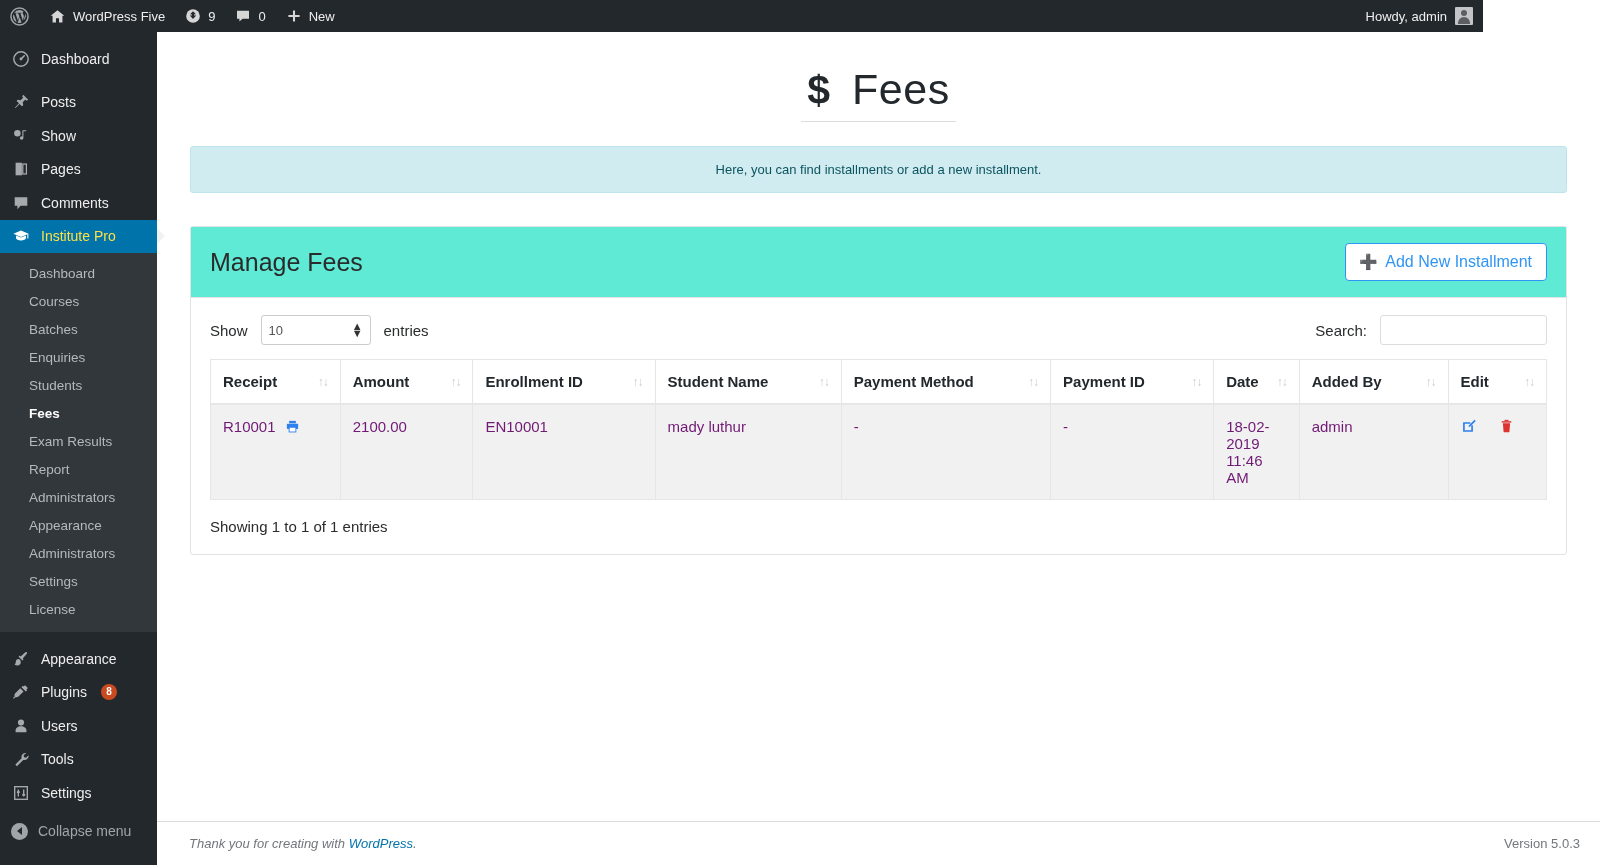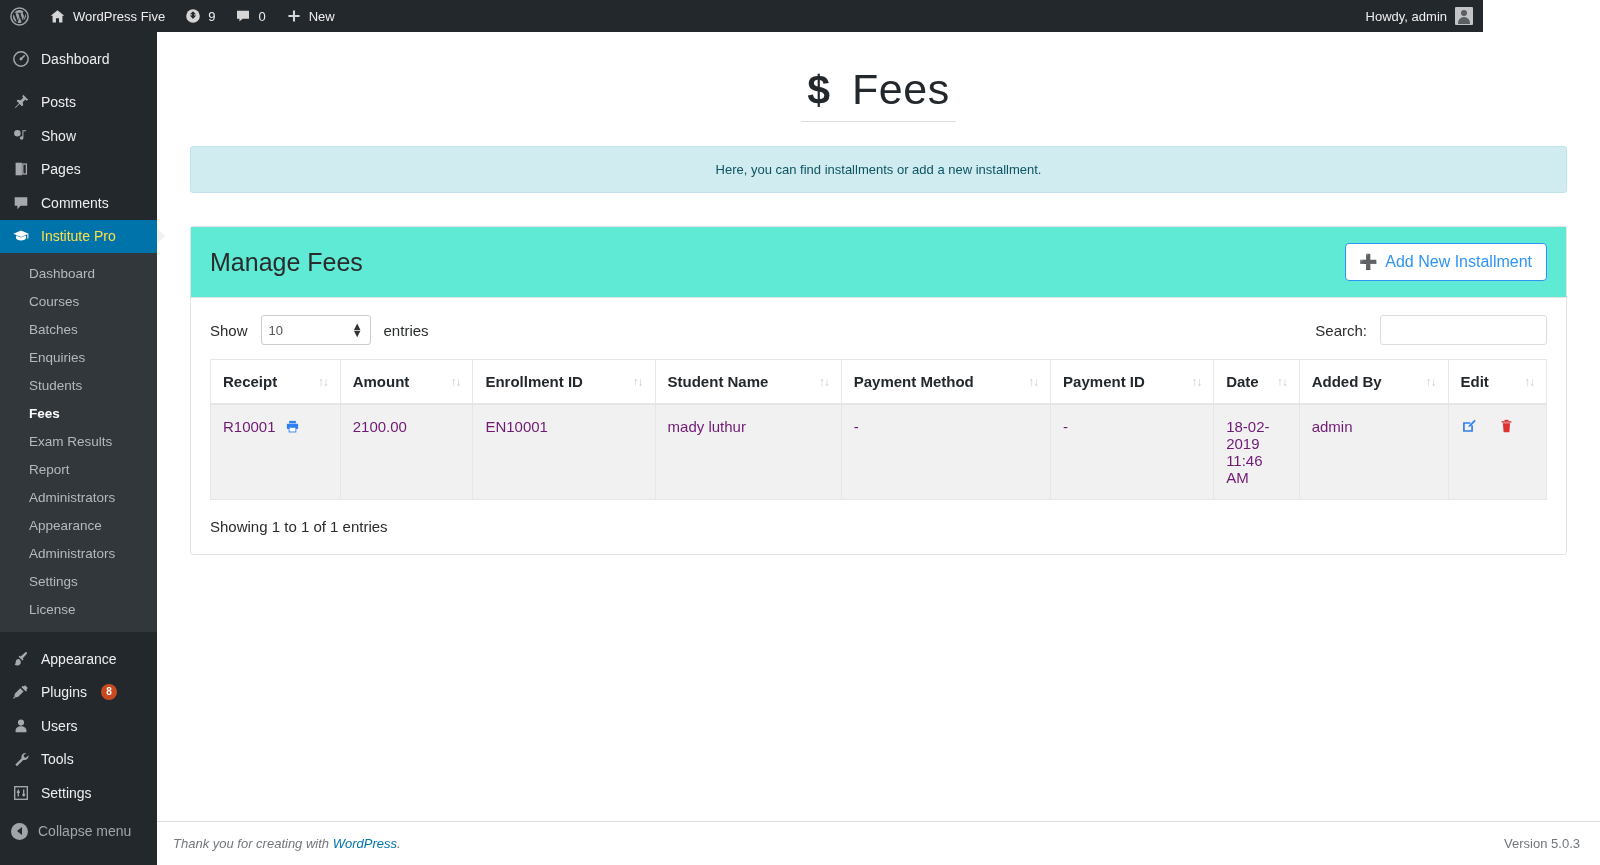--- a/index.html
+++ b/index.html
@@ -213,21 +213,21 @@
   .pager { display: flex; border: 1px solid #dddddd; border-radius: 4px; overflow: hidden; }
   .pager .pg {
     padding: 10px 17px; font-size: 15px; color: #868e96;
     background: #ffffff; cursor: pointer; border-right: 1px solid #dddddd;
   }
   .pager .pg:last-child { border-right: none; }
   .pager .pg.active { background: #0a85ea; color: #ffffff; }
 
   #wpfooter {
     position: absolute; left: 0; bottom: 0;
-    width: 1443px; padding: 10px 20px 10px 16px;
+    width: 1443px; padding: 10px 20px 10px 32px;
     display: flex; align-items: center; justify-content: space-between;
     font-size: 13px; color: #72777c; font-style: italic;
     border-top: 1px solid #dddddd;
     background: #ffffff;
     height: 44px;
   }
   #wpfooter a { color: #0073aa; text-decoration: none; font-style: italic; }
   .footer-version { font-style: normal; }
 </style>
 </head>

